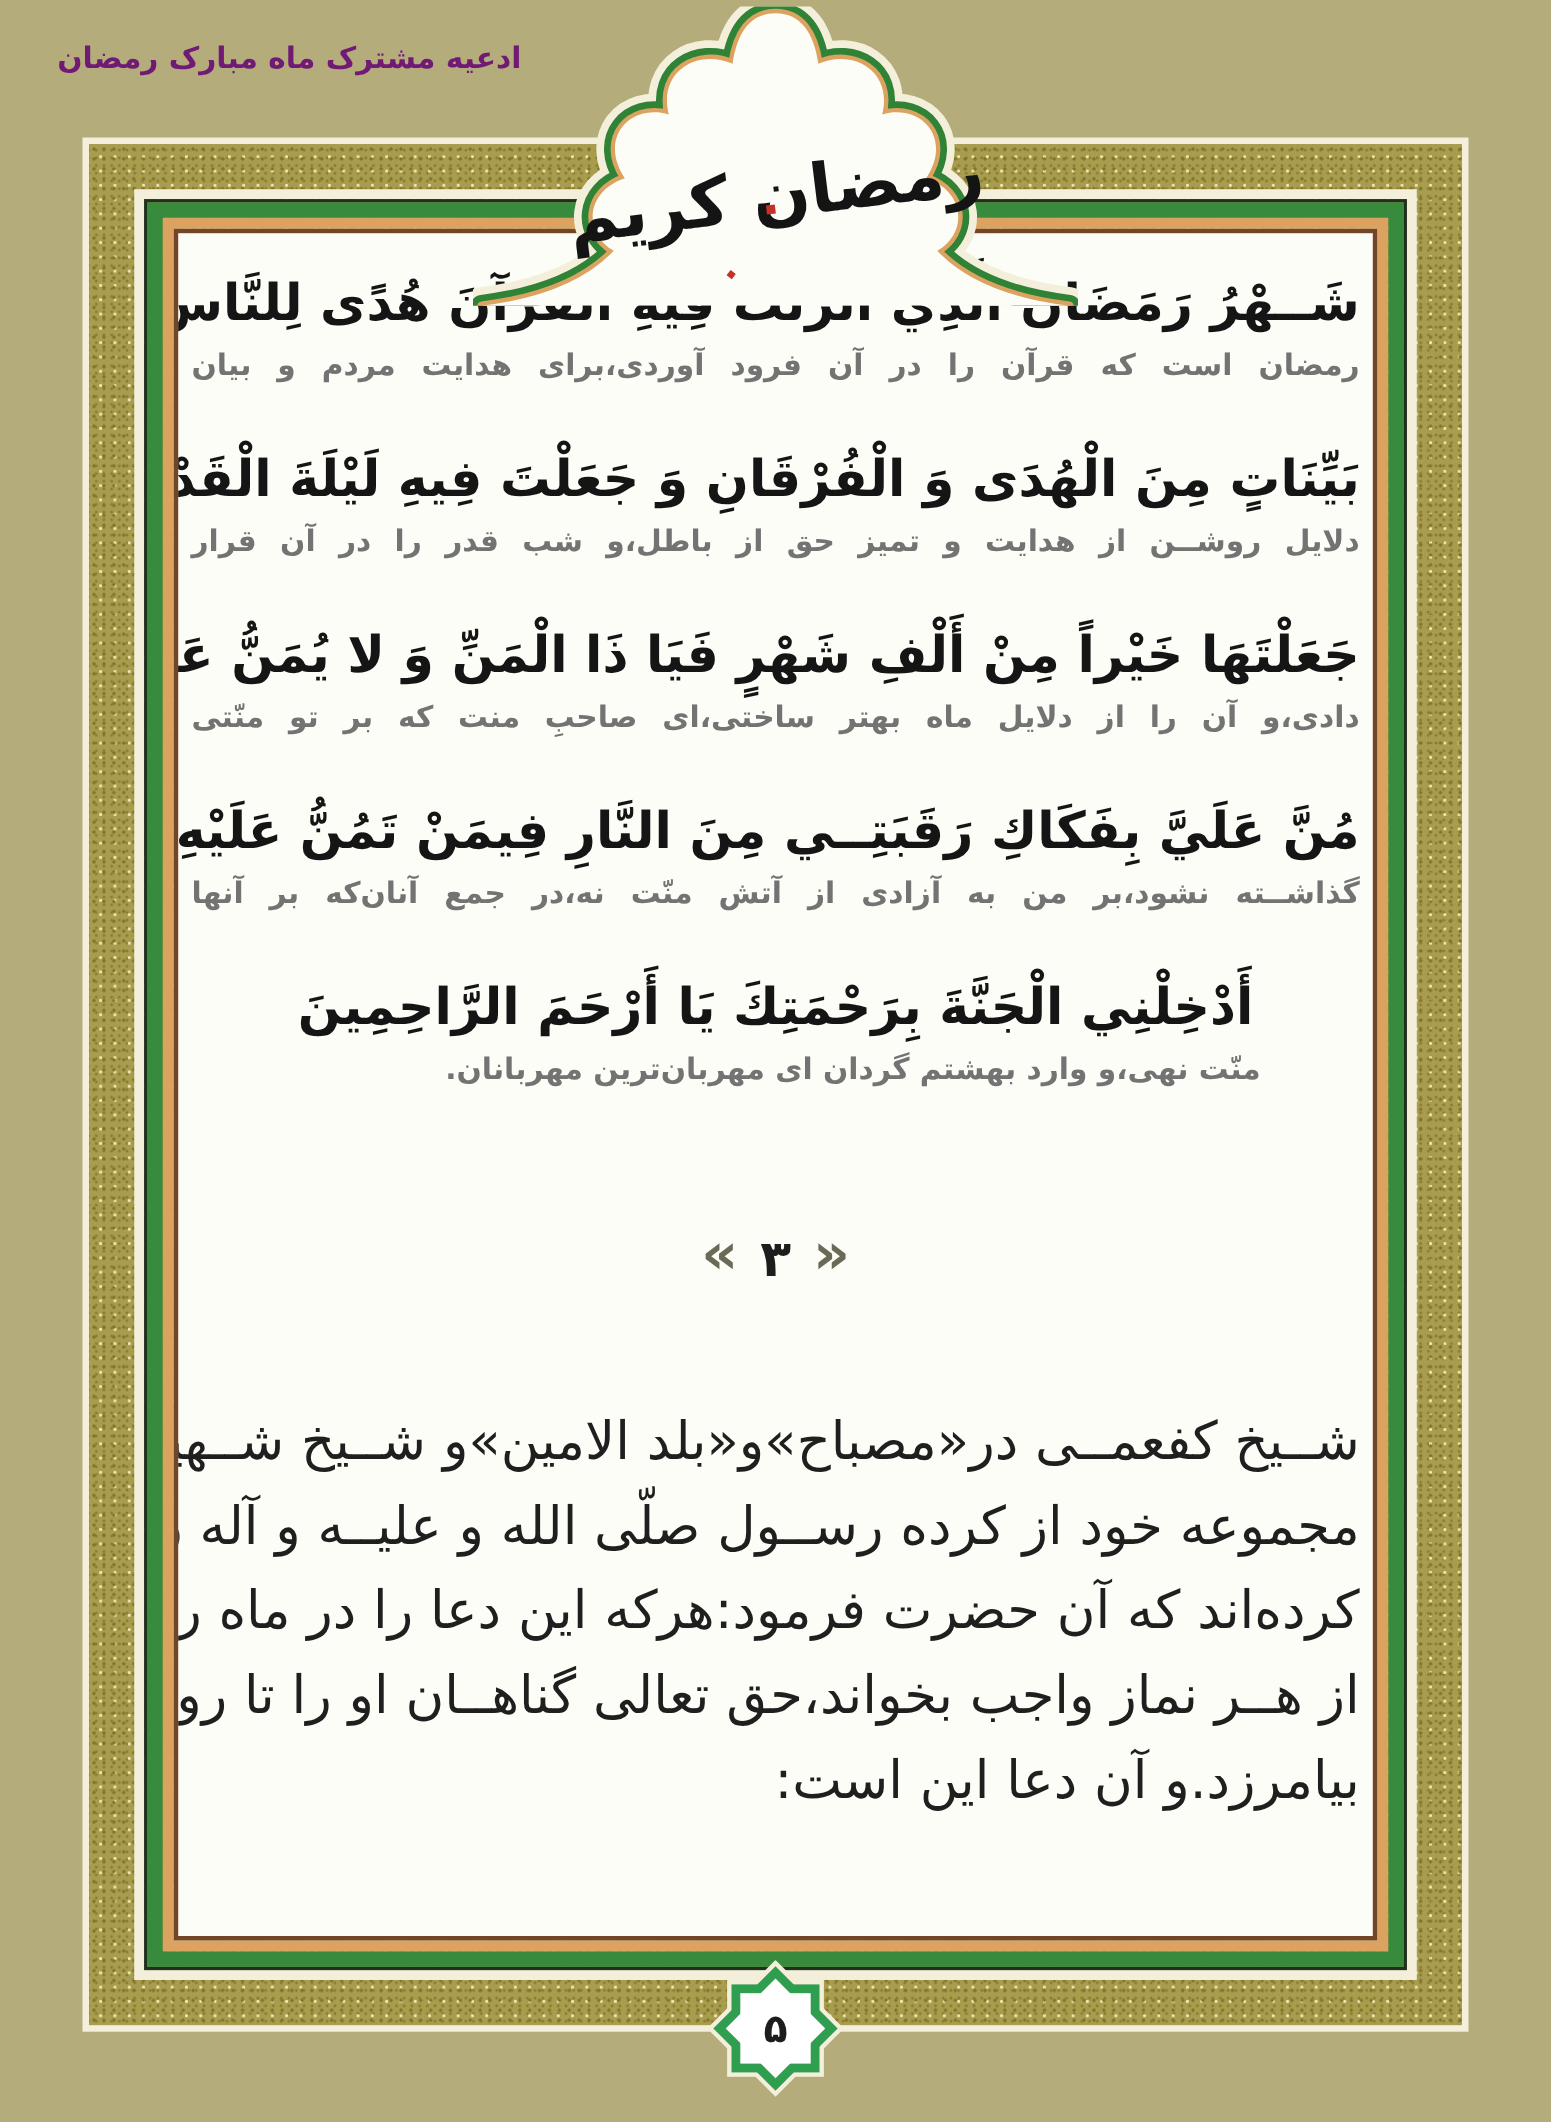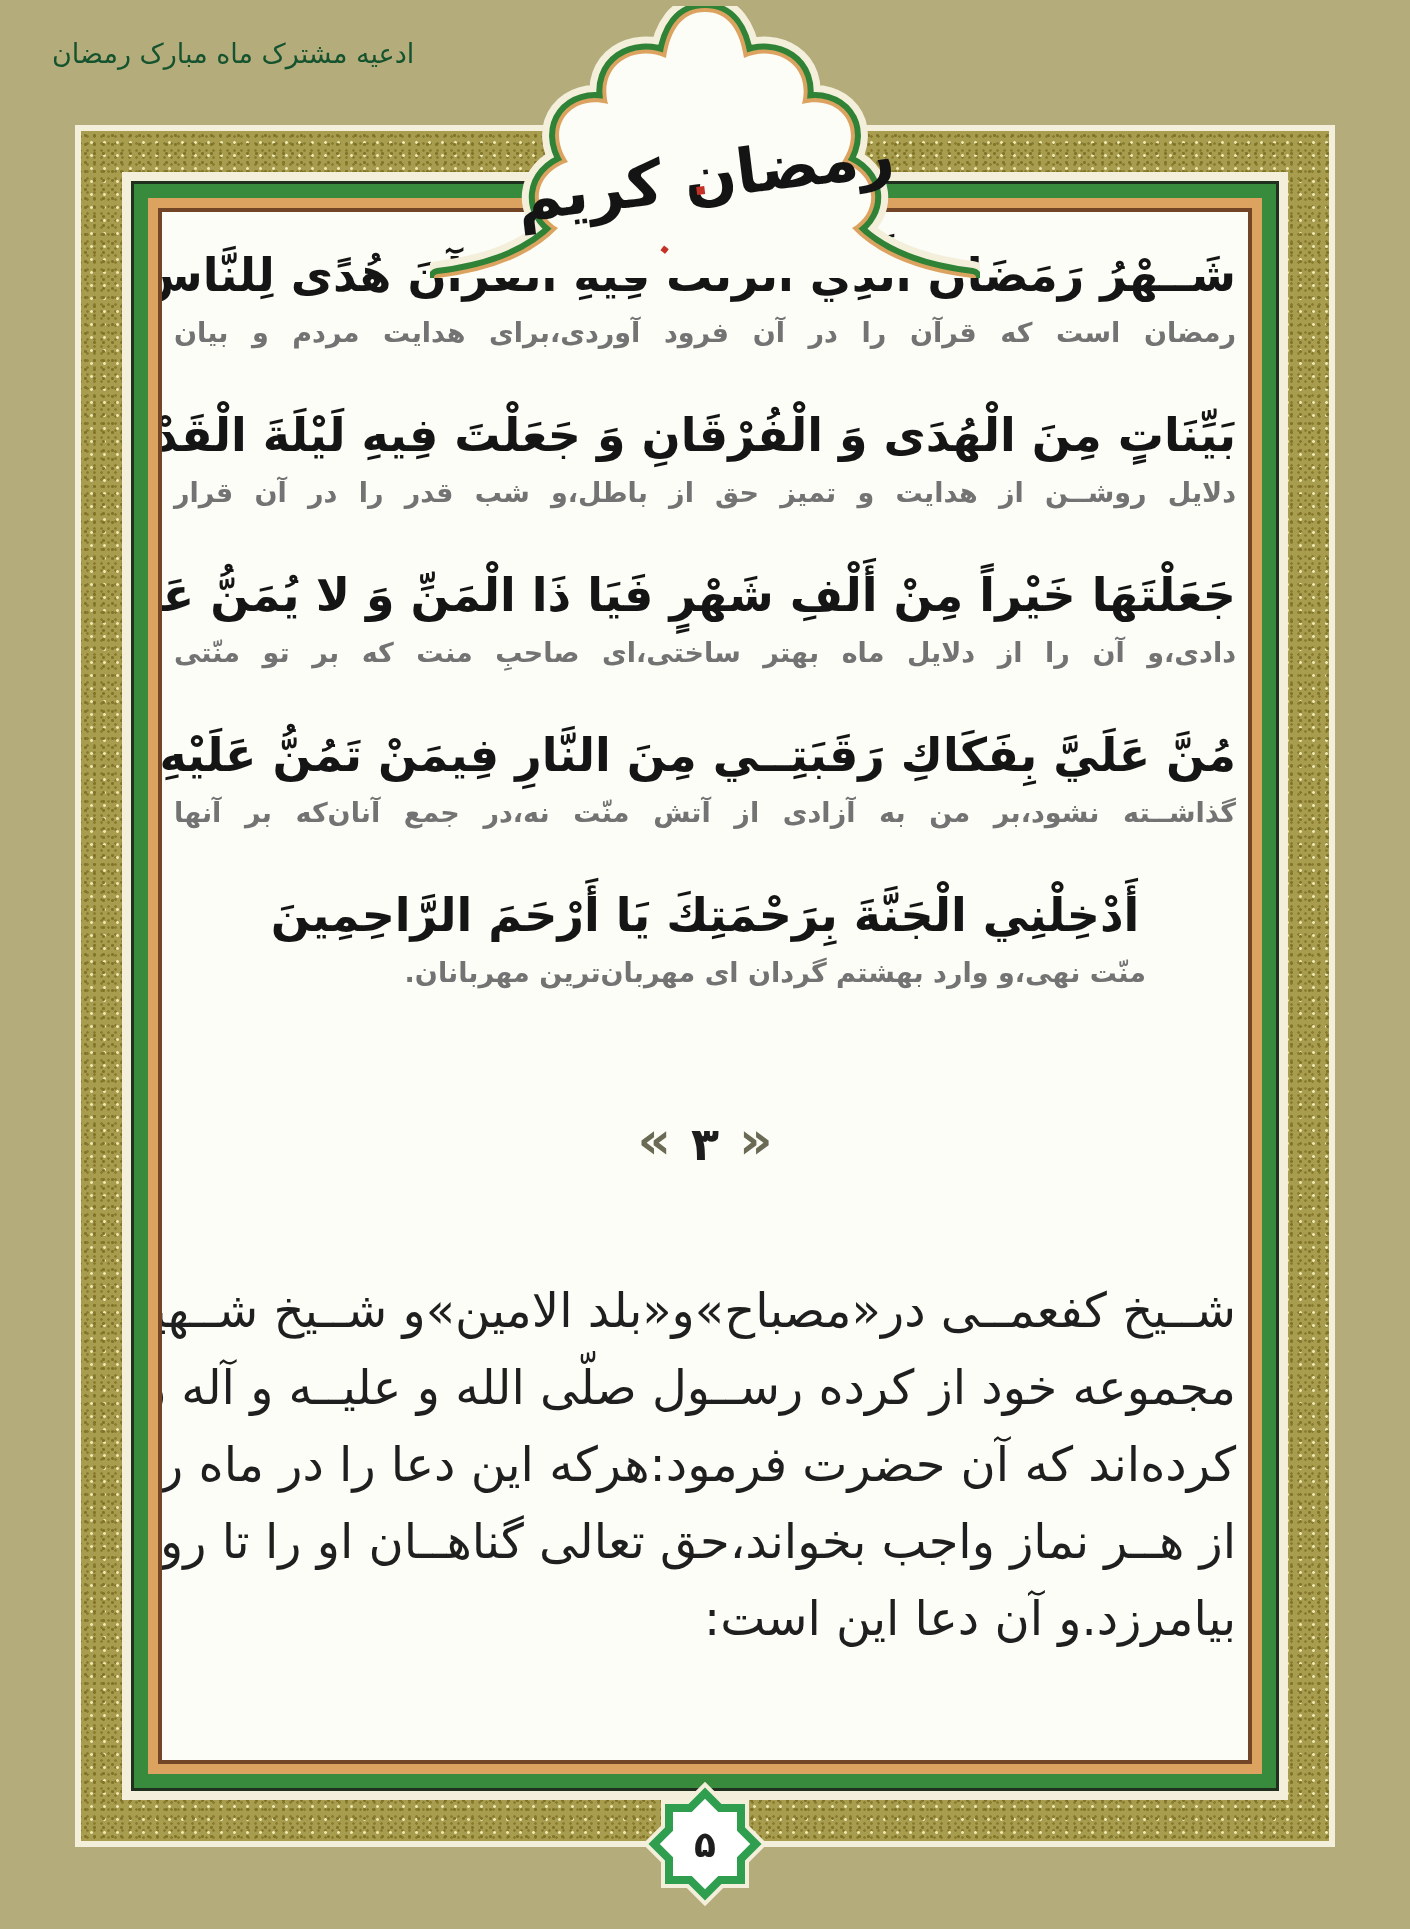--- a/index.html
+++ b/index.html
@@ -8,21 +8,21 @@
     width:1410px;height:1929px;
     background:#b5ac7c;
     overflow:hidden;
     font-family:"DejaVu Sans",sans-serif;
   }
 
   
   .header-title{
     position:absolute;left:52px;top:38px;
     direction:rtl;
-    font-size:27px;font-weight:normal;color:#14532d;
+    font-size:27px;font-weight:bold;color:#701a75;
     letter-spacing:.5px;
   }
 
   
   .frame{position:absolute;left:75px;top:125px;width:1260px;height:1722px;}
   .frame *{box-sizing:border-box;}
   .f1{width:100%;height:100%;border:6px solid #f3efdb;}
   .f2{
     width:100%;height:100%;padding:41px;
     background-color:#a89c4e;

